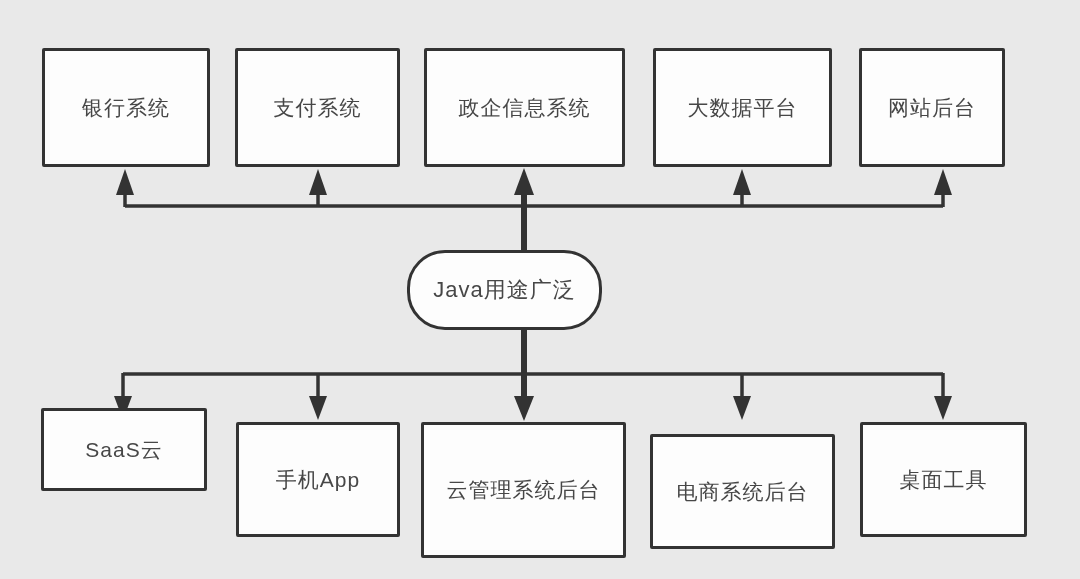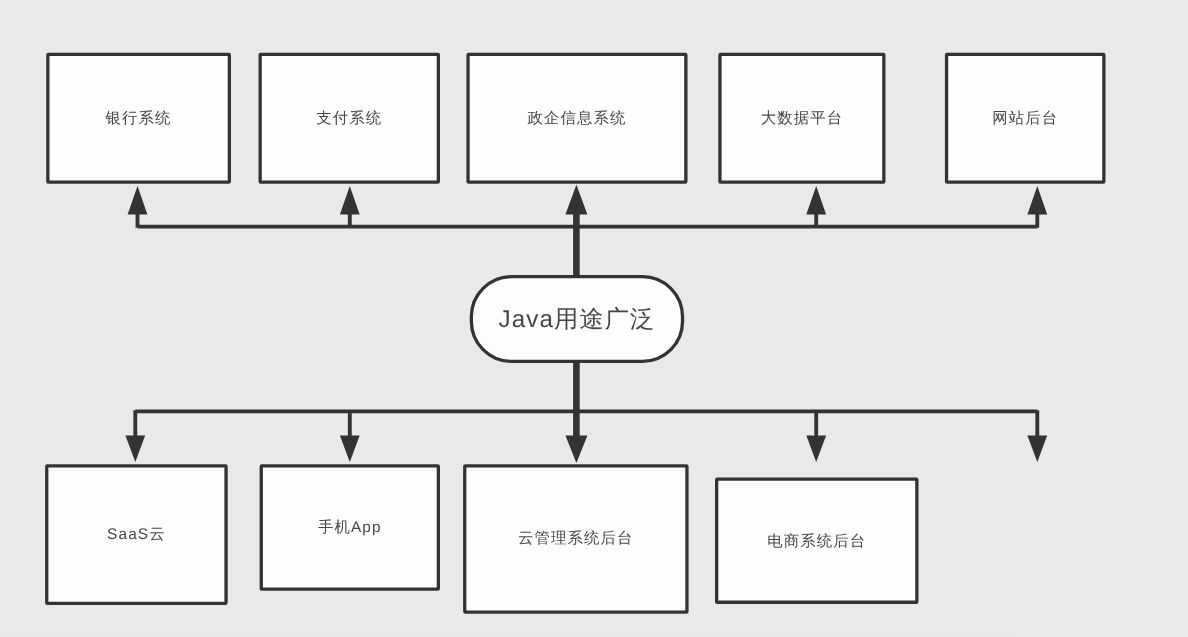--- a/index.html
+++ b/index.html
@@ -17,43 +17,43 @@
   }
   .node {
     position: absolute;
     box-sizing: border-box;
     background: var(--node-fill, #fdfdfd);
     border: 3px solid var(--line, #333);
     border-radius: 2px;
     display: flex;
     align-items: center;
     justify-content: center;
-    font-size: 14px;
+    font-size: 21px;
     letter-spacing: 1px;
     color: var(--text, #474747);
     text-align: center;
   }
   .node.center {
     border-radius: 38px;
     font-size: 22px;
   }
   
   .t1 { left: 42px;  top: 48px; width: 168px; height: 119px; }
   .t2 { left: 235px; top: 48px; width: 165px; height: 119px; }
   .t3 { left: 424px; top: 48px; width: 201px; height: 119px; }
-  .t4 { left: 653px; top: 48px; width: 152px; height: 119px; }
+  .t4 { left: 653px; top: 48px; width: 179px; height: 119px; }
   .t5 { left: 859px; top: 48px; width: 146px; height: 119px; }
   
-  .b1 { left: 41px;  top: 422px; width: 166px; height: 128px; }
+  .b1 { left: 41px;  top: 408px; width: 166px; height: 83px; }
   .b2 { left: 236px; top: 422px; width: 164px; height: 115px; }
   .b3 { left: 421px; top: 422px; width: 205px; height: 136px; }
   .b4 { left: 650px; top: 434px; width: 185px; height: 115px; align-items: center; }
   .b5 { left: 860px; top: 422px; width: 167px; height: 115px; }
   
-  .c0 { left: 427px; top: 250px; width: 195px; height: 80px; }
+  .c0 { left: 407px; top: 250px; width: 195px; height: 80px; }
 
   .connectors {
     position: absolute;
     left: 0; top: 0;
     width: 1080px;
     height: 579px;
     pointer-events: none;
   }
   .wire  { stroke: var(--line, #333); stroke-width: 3.5; fill: none; }
   .trunk { stroke: var(--line, #333); stroke-width: 6;   fill: none; }
@@ -120,14 +120,17 @@
     </div>
   <div class="node b2">
       <span>手机App</span>
     </div>
   <div class="node b3">
       <span>云管理系统后台</span>
     </div>
   <div class="node b4">
       <span>电商系统后台</span>
     </div>
+  <div class="node b5">
+      <span>桌面工具</span>
+    </div>
 
 </div>
 
 </body></html>

